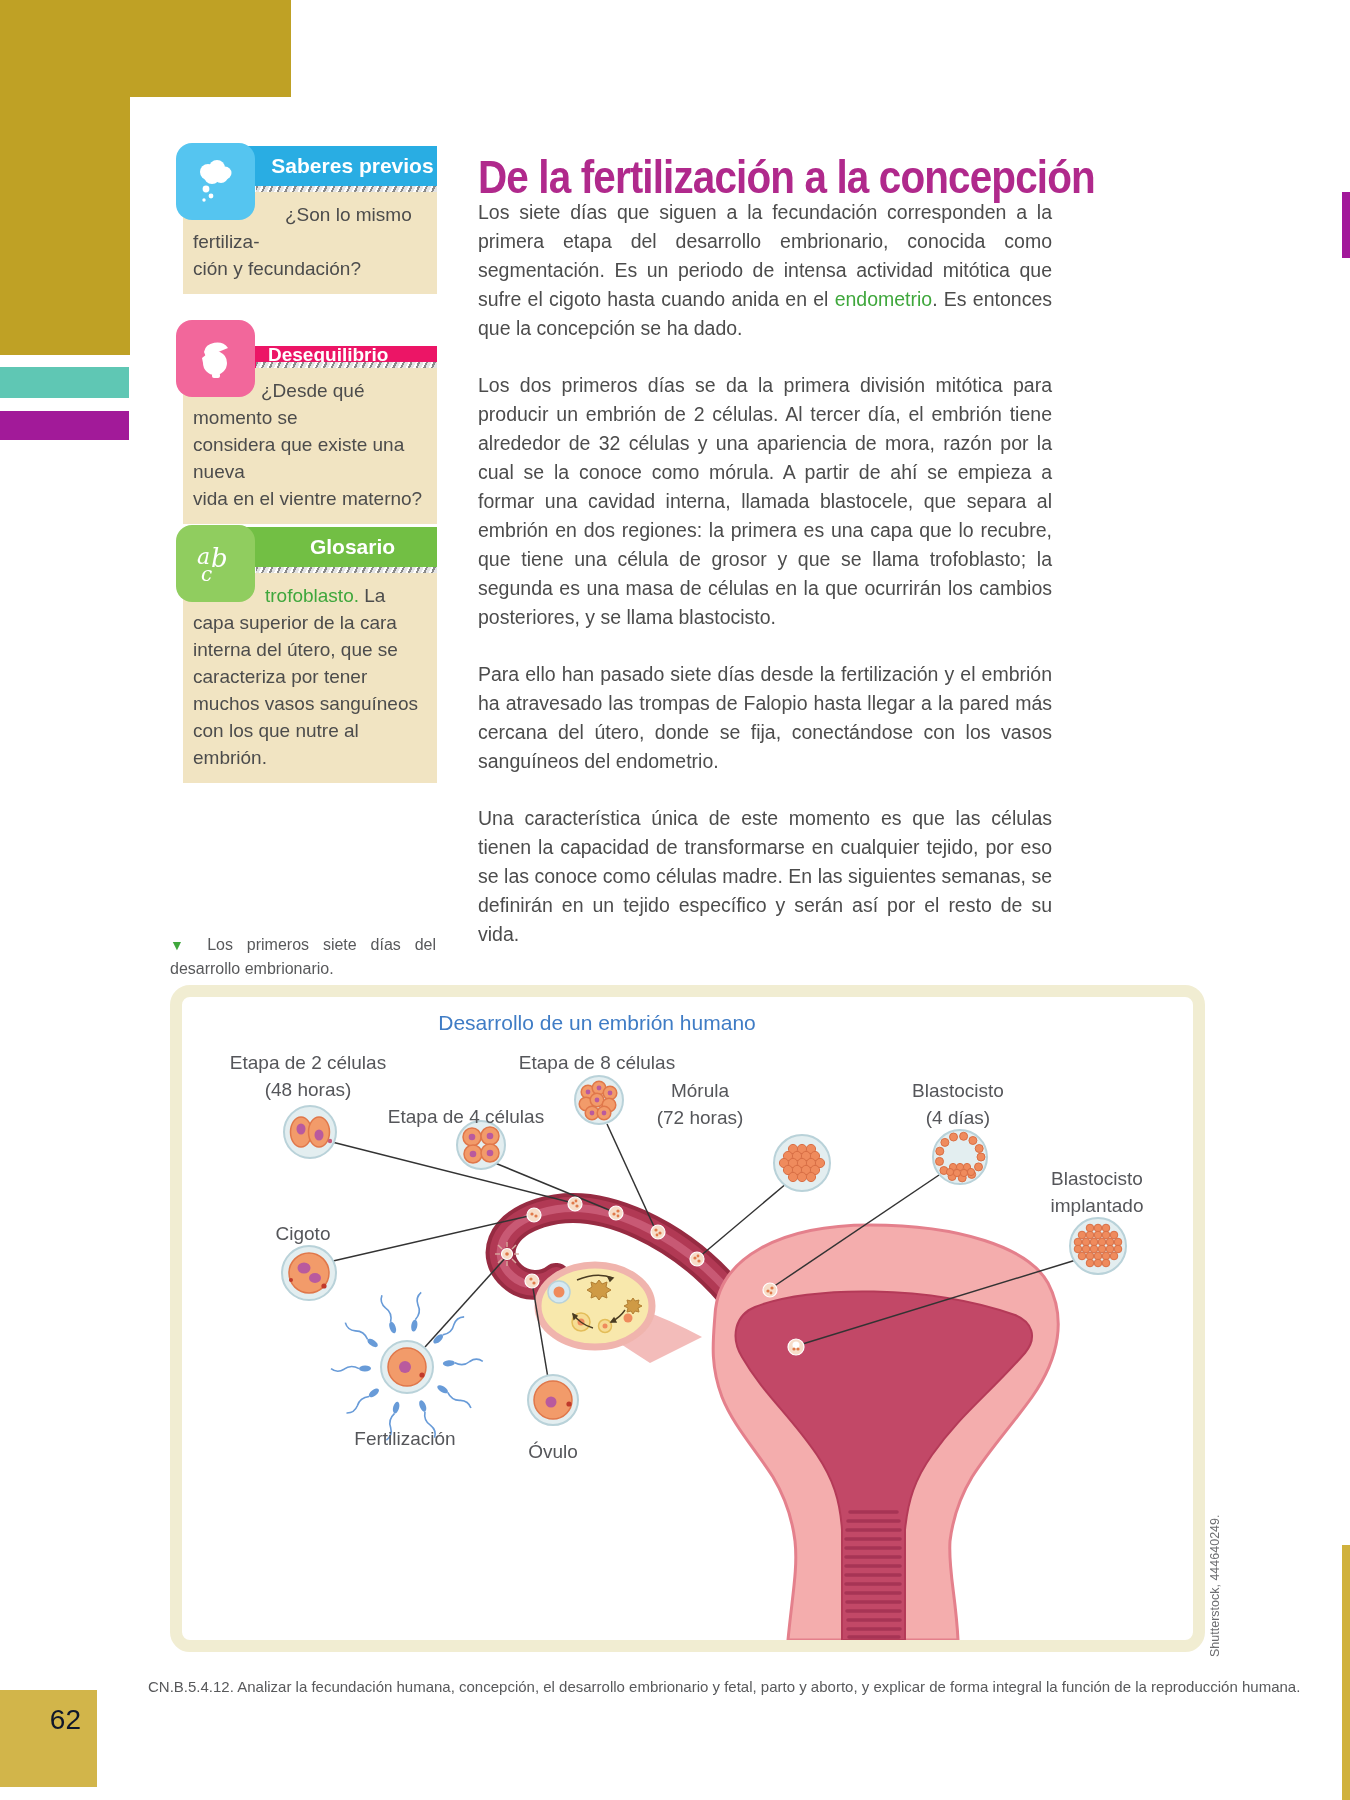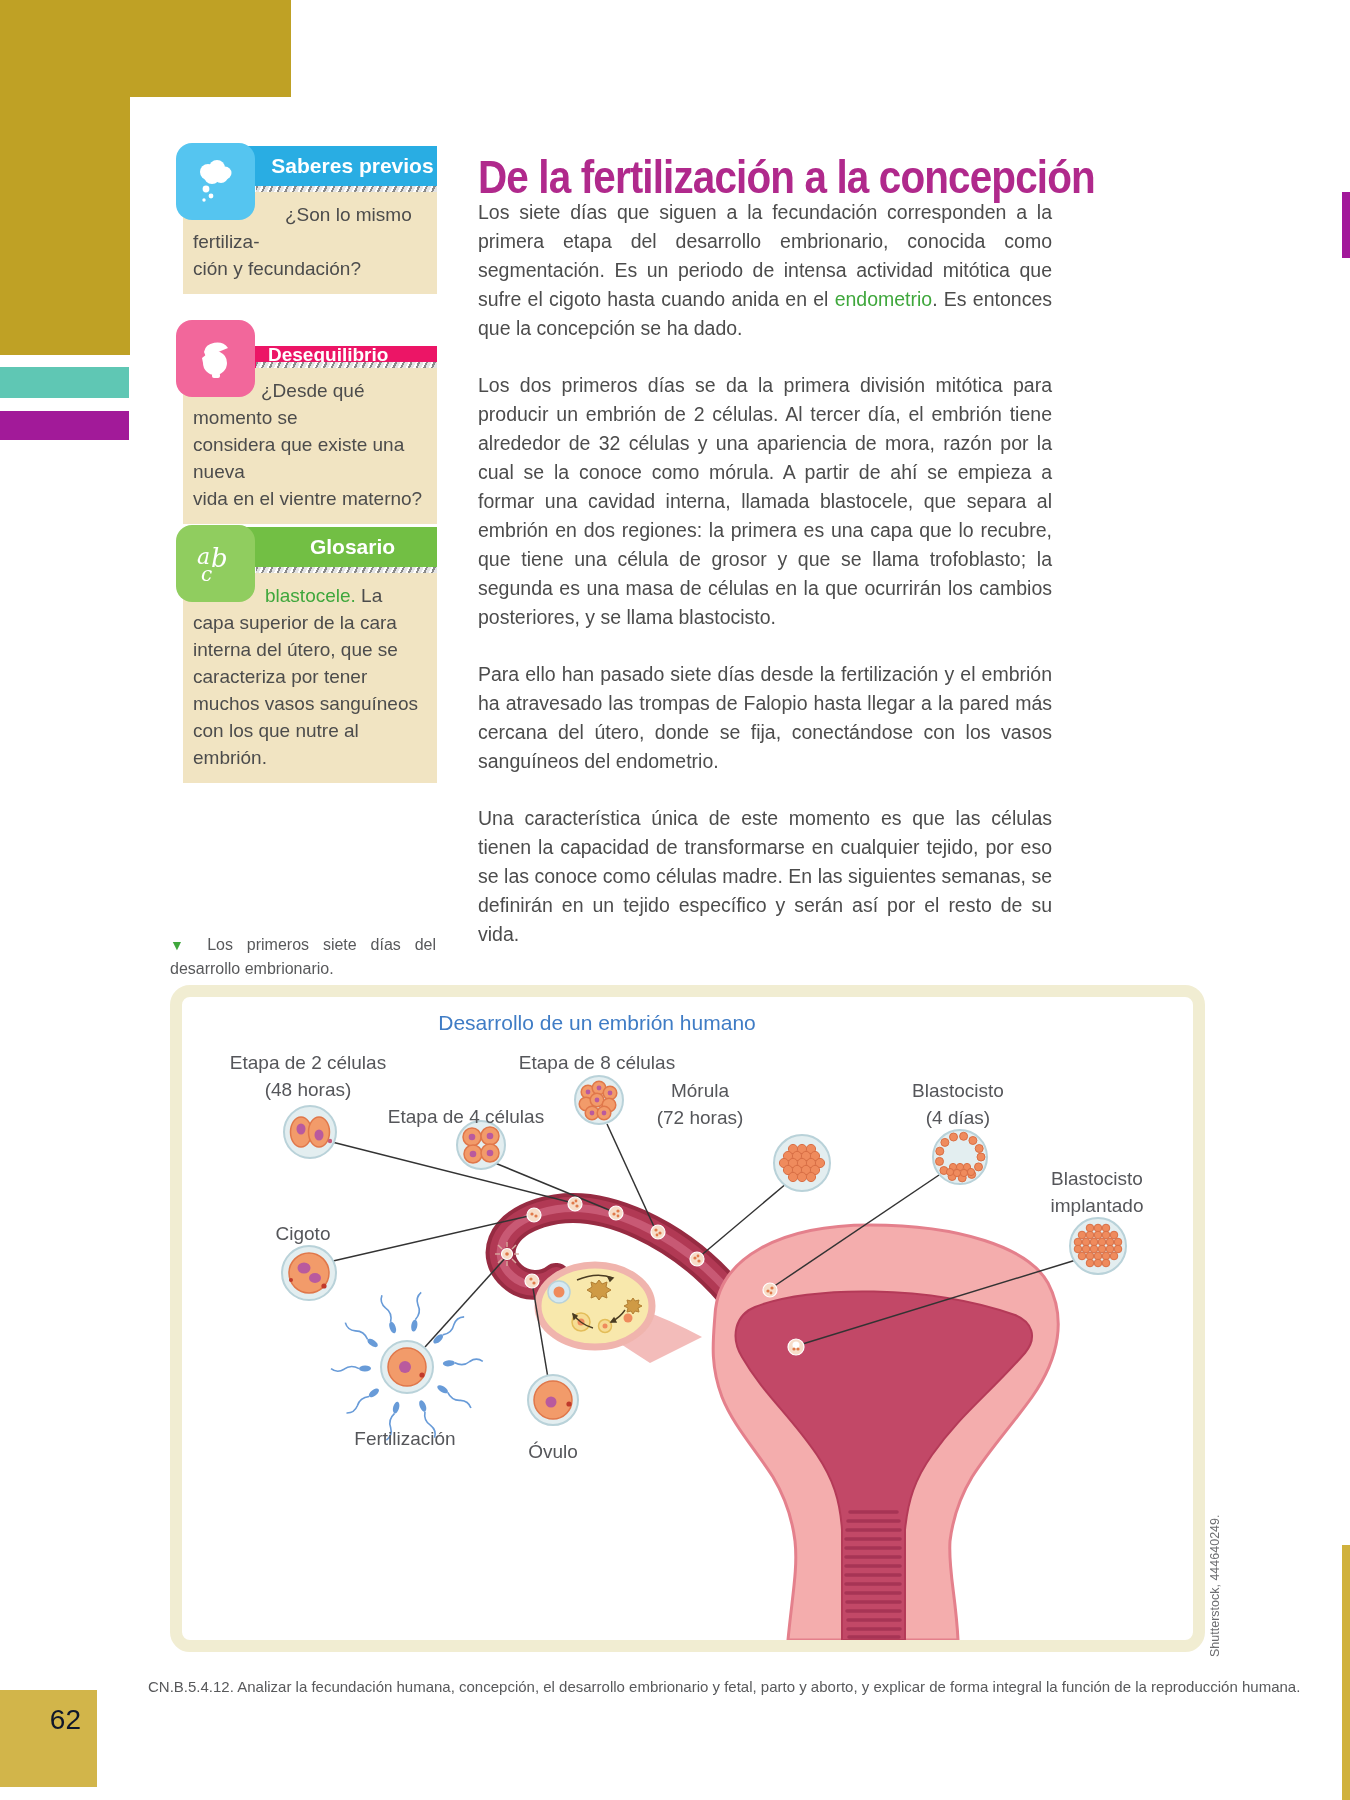--- a/index.html
+++ b/index.html
@@ -104,21 +104,21 @@
     <path d="M14 19 a13 11 0 0 1 24 -4 l-22 9 z" fill="#ffffff"></path>
     <rect x="22" y="40" width="8" height="5" rx="2" fill="#ffffff"></rect>
   </svg>
 </div>
 
 <div class="abs sbar green-bar" style="top:527px">
   <span>Glosario</span>
 </div>
 <div class="abs hatch" style="top:567px"></div>
 <div class="abs sbody" style="top:573px">
-  <div style="text-indent:72px"><span class="green-word">blastocele.</span><span> La capa superior de la cara interna del útero, que se caracteriza por tener muchos vasos sanguíneos con los que nutre al embrión.</span></div>
+  <div style="text-indent:72px"><span class="green-word">trofoblasto.</span><span> La capa superior de la cara interna del útero, que se caracteriza por tener muchos vasos sanguíneos con los que nutre al embrión.</span></div>
 </div>
 <div class="abs sicon green-ic" style="top:525px">
   <svg width="56" height="56" viewBox="0 0 56 56">
     <text x="9" y="28" font-size="22" fill="#ffffff" font-family="'DejaVu Serif',serif" font-style="italic">a</text>
     <text x="23" y="31" font-size="26" fill="#ffffff" font-family="'DejaVu Serif',serif" font-style="italic">b</text>
     <text x="13" y="45" font-size="20" fill="#ffffff" font-family="'DejaVu Serif',serif" font-style="italic">c</text>
   </svg>
 </div>
 
 <h1 class="abs title">De la fertilización a la concepción</h1>

